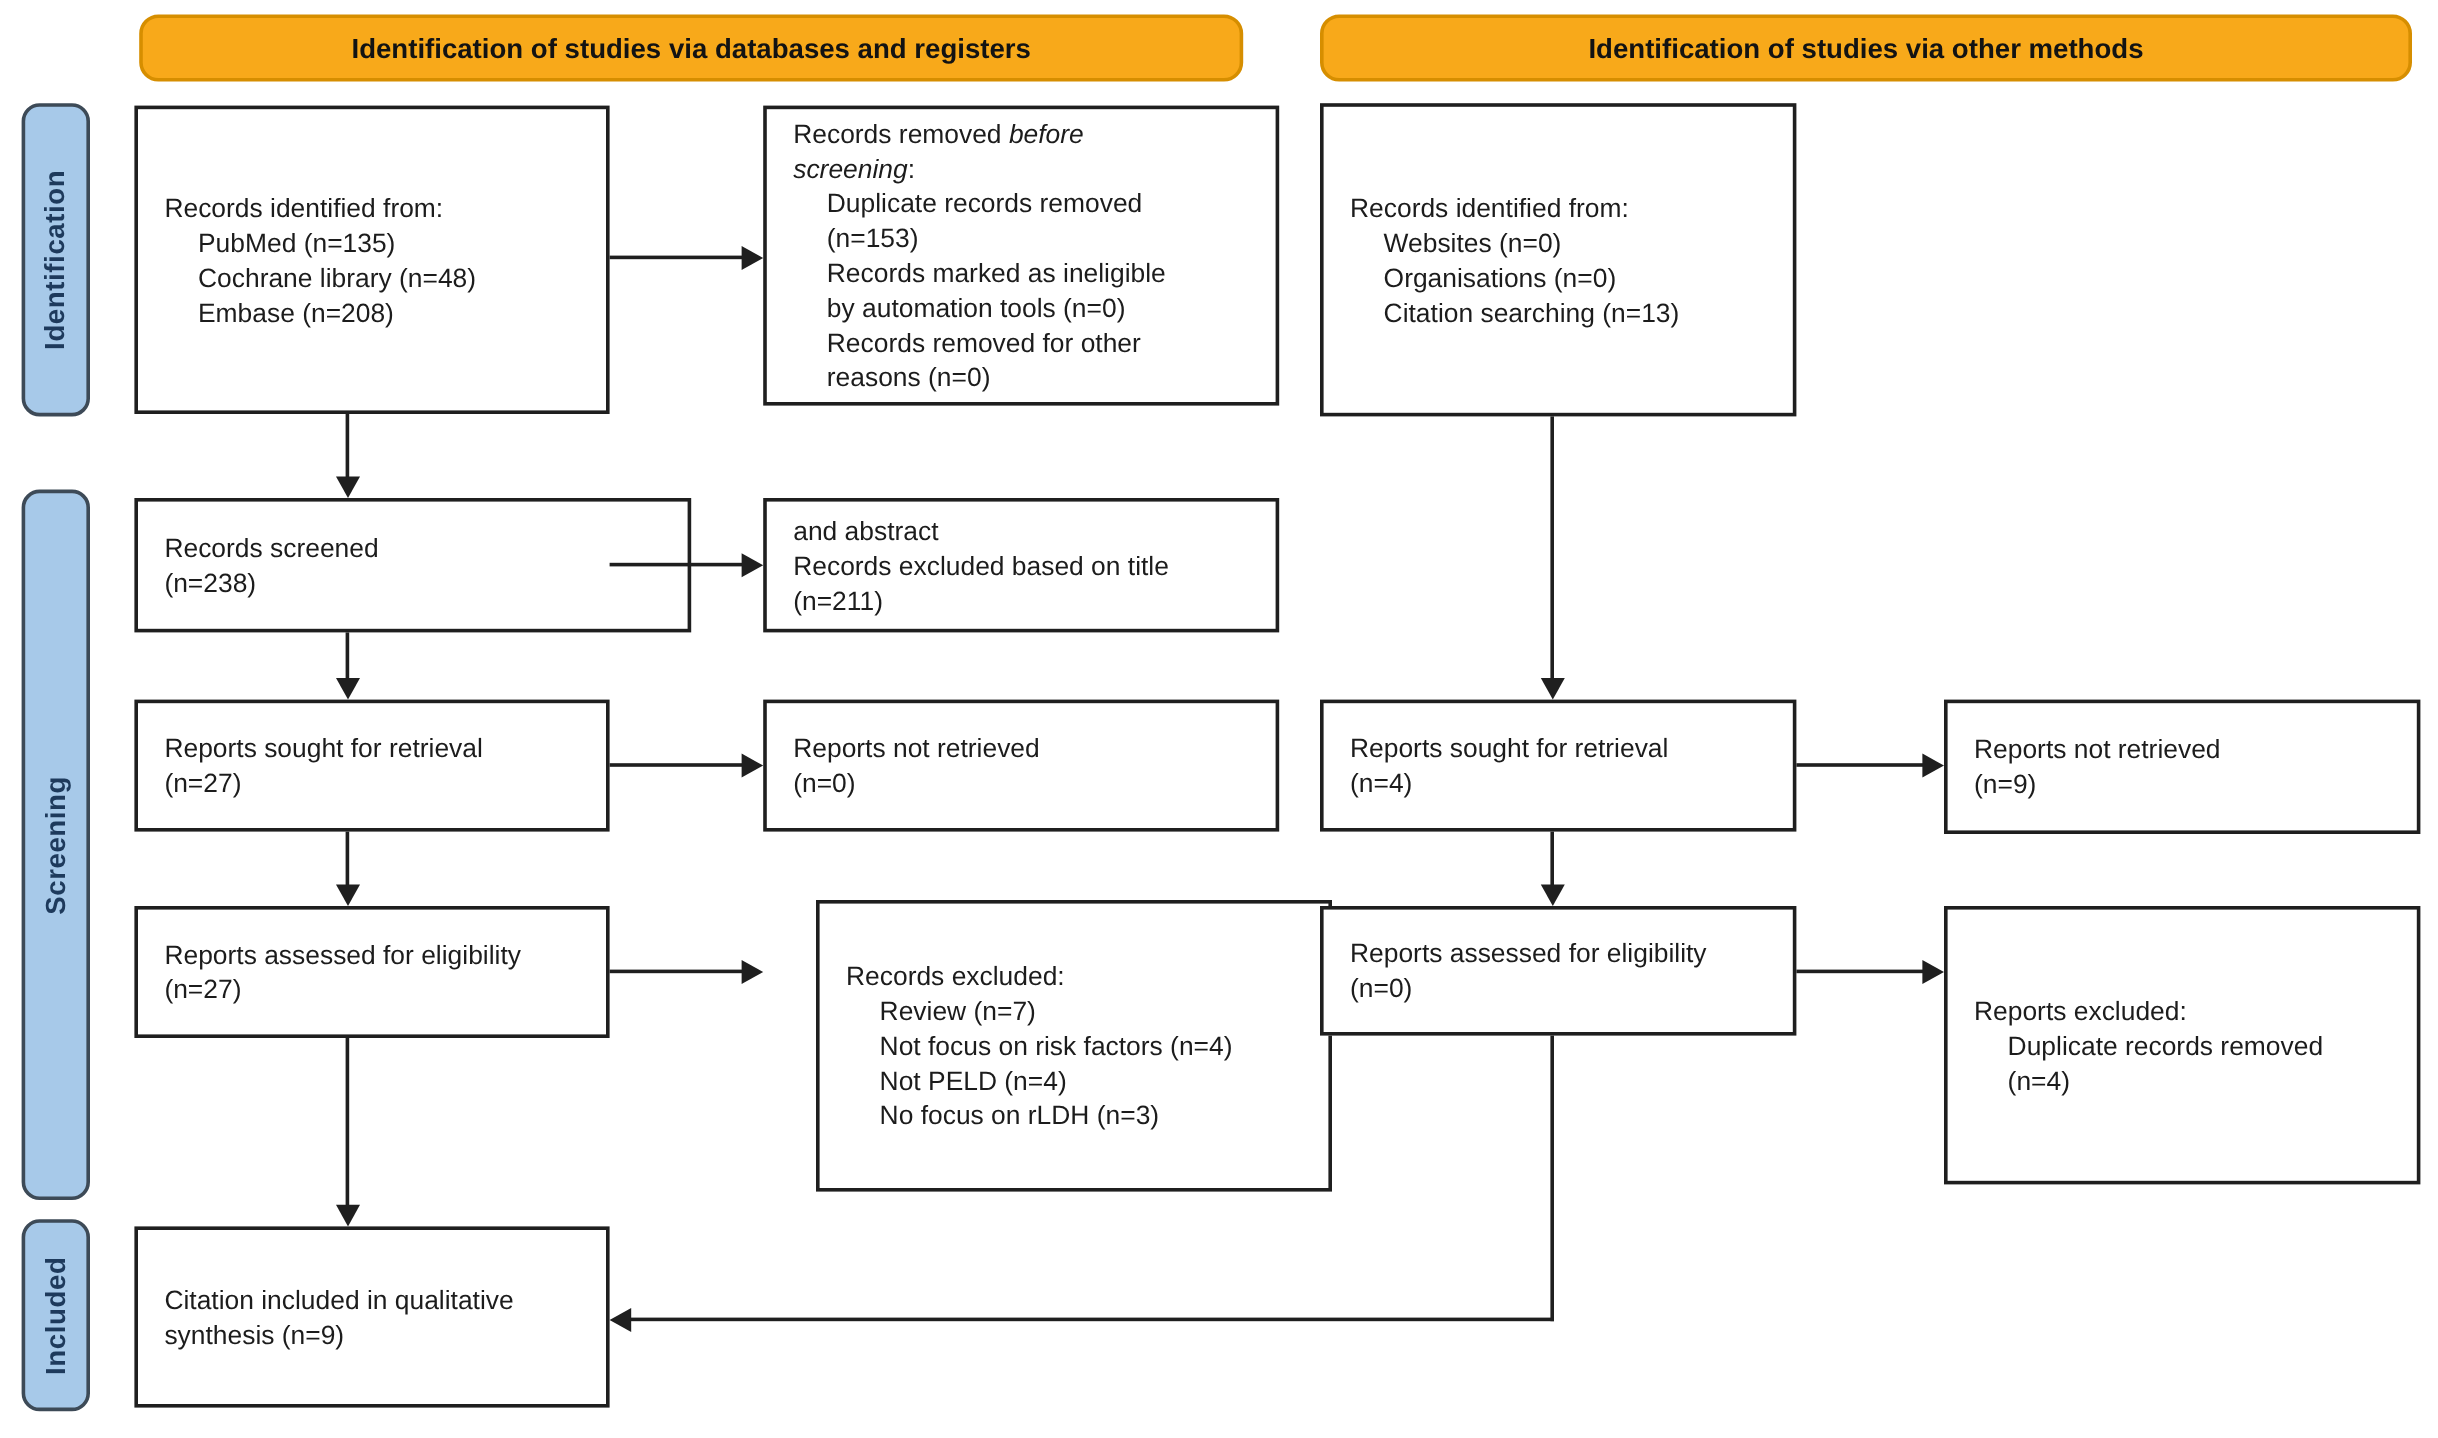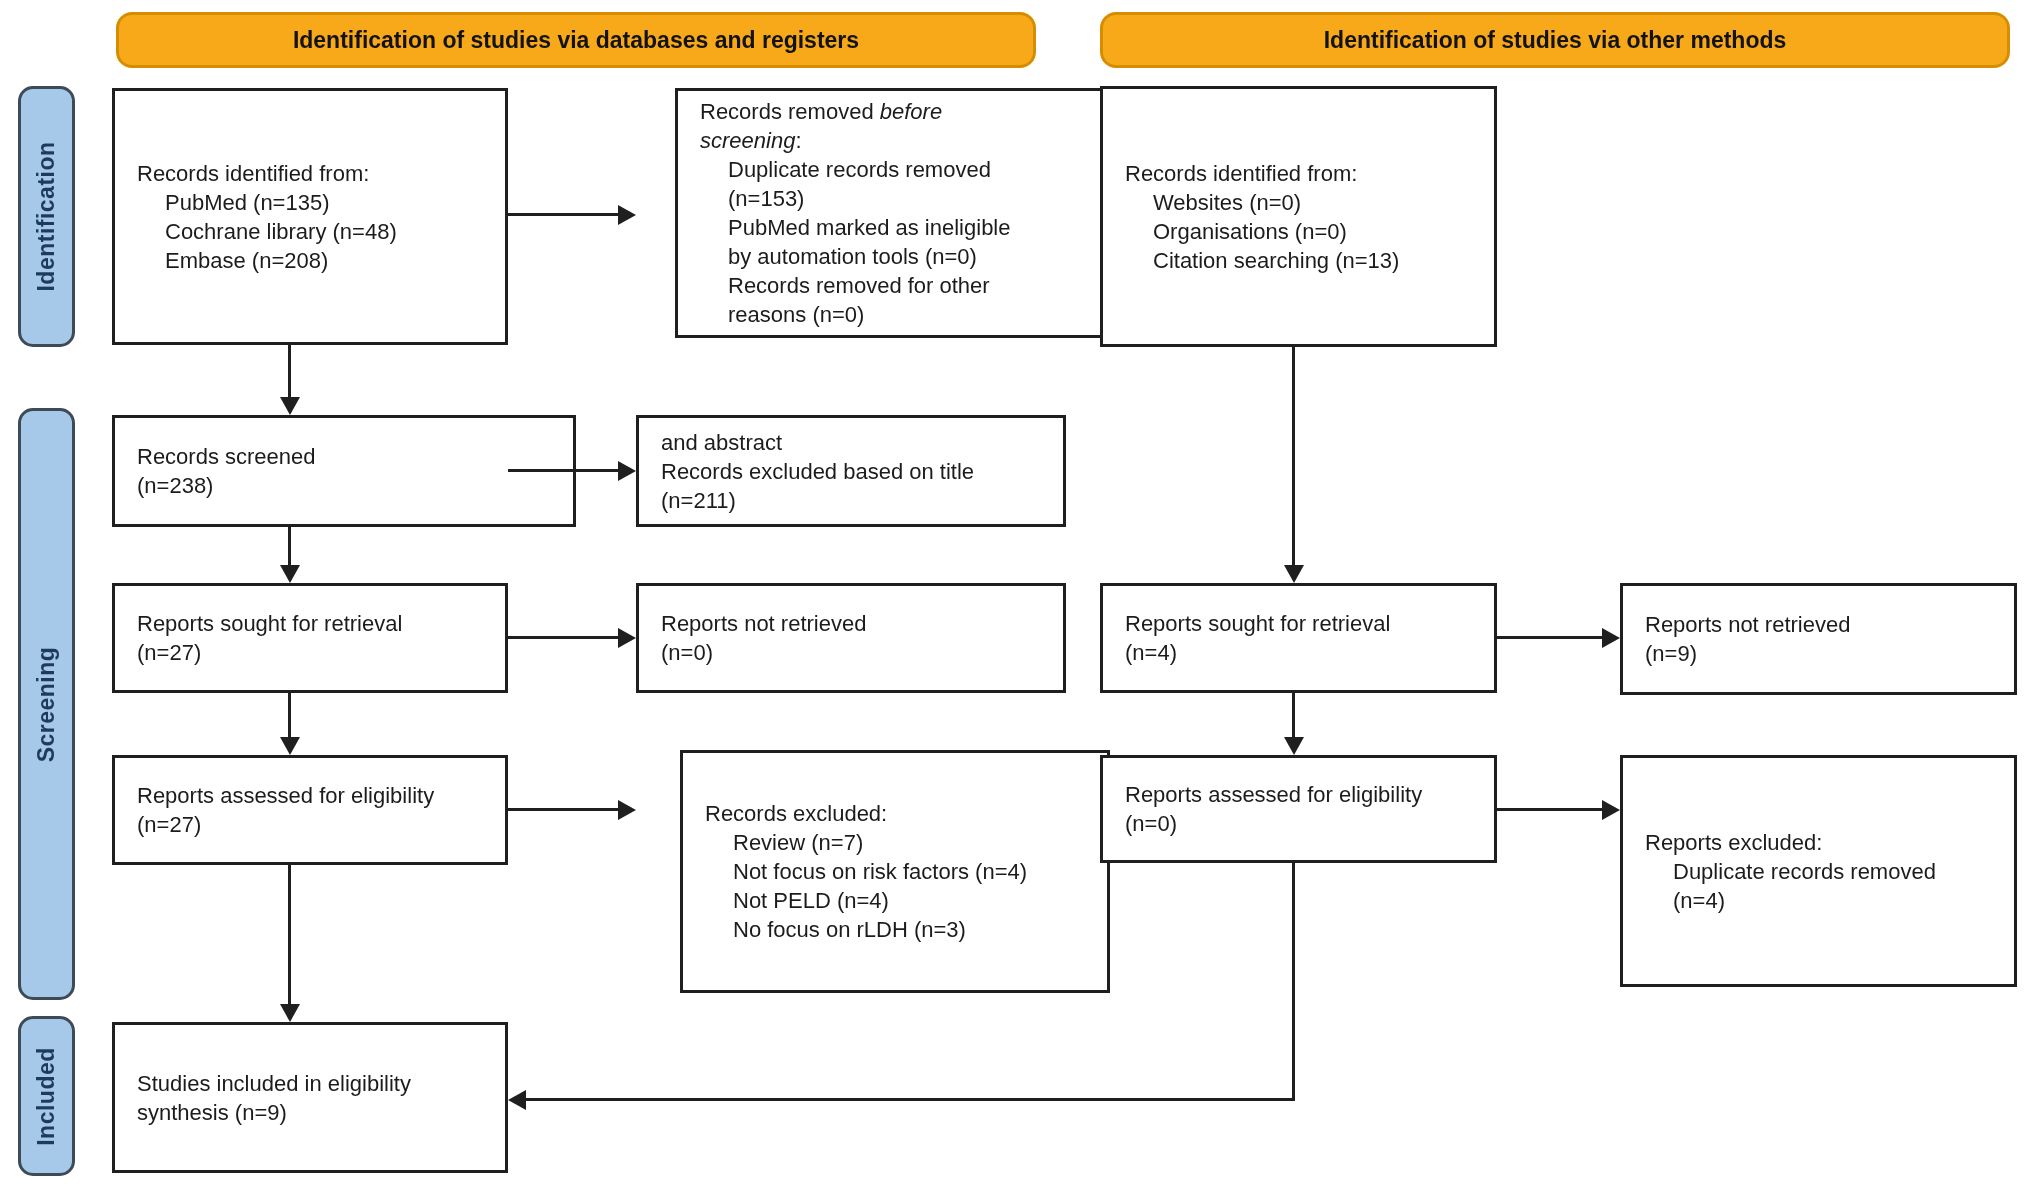--- a/index.html
+++ b/index.html
@@ -73,26 +73,26 @@
     <span class="vtext">Included</span>
   </div>
 
   <div class="box" style="left:112px; top:88px; width:396px; height:257px;">
     <div class="ln">Records identified from:</div>
     <div class="ln ind">PubMed (n=135)</div>
     <div class="ln ind">Cochrane library (n=48)</div>
     <div class="ln ind">Embase (n=208)</div>
   </div>
 
-  <div class="box" style="left:636px; top:88px; width:430px; height:250px;margin-left:39px;">
+  <div class="box" style="left:636px; top:88px; width:430px; height:250px;">
     <div class="ln"><span>Records removed </span><em>before</em></div>
     <div class="ln"><em>screening</em><span>:</span></div>
     <div class="ln ind">Duplicate records removed</div>
     <div class="ln ind">(n=153)</div>
-    <div class="ln ind">PubMed marked as ineligible</div>
+    <div class="ln ind">Records marked as ineligible</div>
     <div class="ln ind">by automation tools (n=0)</div>
     <div class="ln ind">Records removed for other</div>
     <div class="ln ind">reasons (n=0)</div>
   </div>
 
   <div class="box" style="left:1100px; top:86px; width:397px; height:261px;">
     <div class="ln">Records identified from:</div>
     <div class="ln ind">Websites (n=0)</div>
     <div class="ln ind">Organisations (n=0)</div>
     <div class="ln ind">Citation searching (n=13)</div>
@@ -147,21 +147,21 @@
     <div class="ln">(n=0)</div>
   </div>
 
   <div class="box" style="left:1620px; top:755px; width:397px; height:232px;">
     <div class="ln">Reports excluded:</div>
     <div class="ln ind">Duplicate records removed</div>
     <div class="ln ind">(n=4)</div>
   </div>
 
   <div class="box" style="left:112px; top:1022px; width:396px; height:151px;">
-    <div class="ln">Studies included in eligibility</div>
+    <div class="ln">Citation included in qualitative</div>
     <div class="ln">synthesis (n=9)</div>
   </div>
 
   <div class="shaft-v" style="left:288px; top:345px; height:54px;"></div>
   <div class="head-down" style="left:280px; top:397px;"></div>
 
   <div class="shaft-v" style="left:288px; top:527px; height:40px;"></div>
   <div class="head-down" style="left:280px; top:565px;"></div>
 
   <div class="shaft-v" style="left:288px; top:693px; height:46px;"></div>

